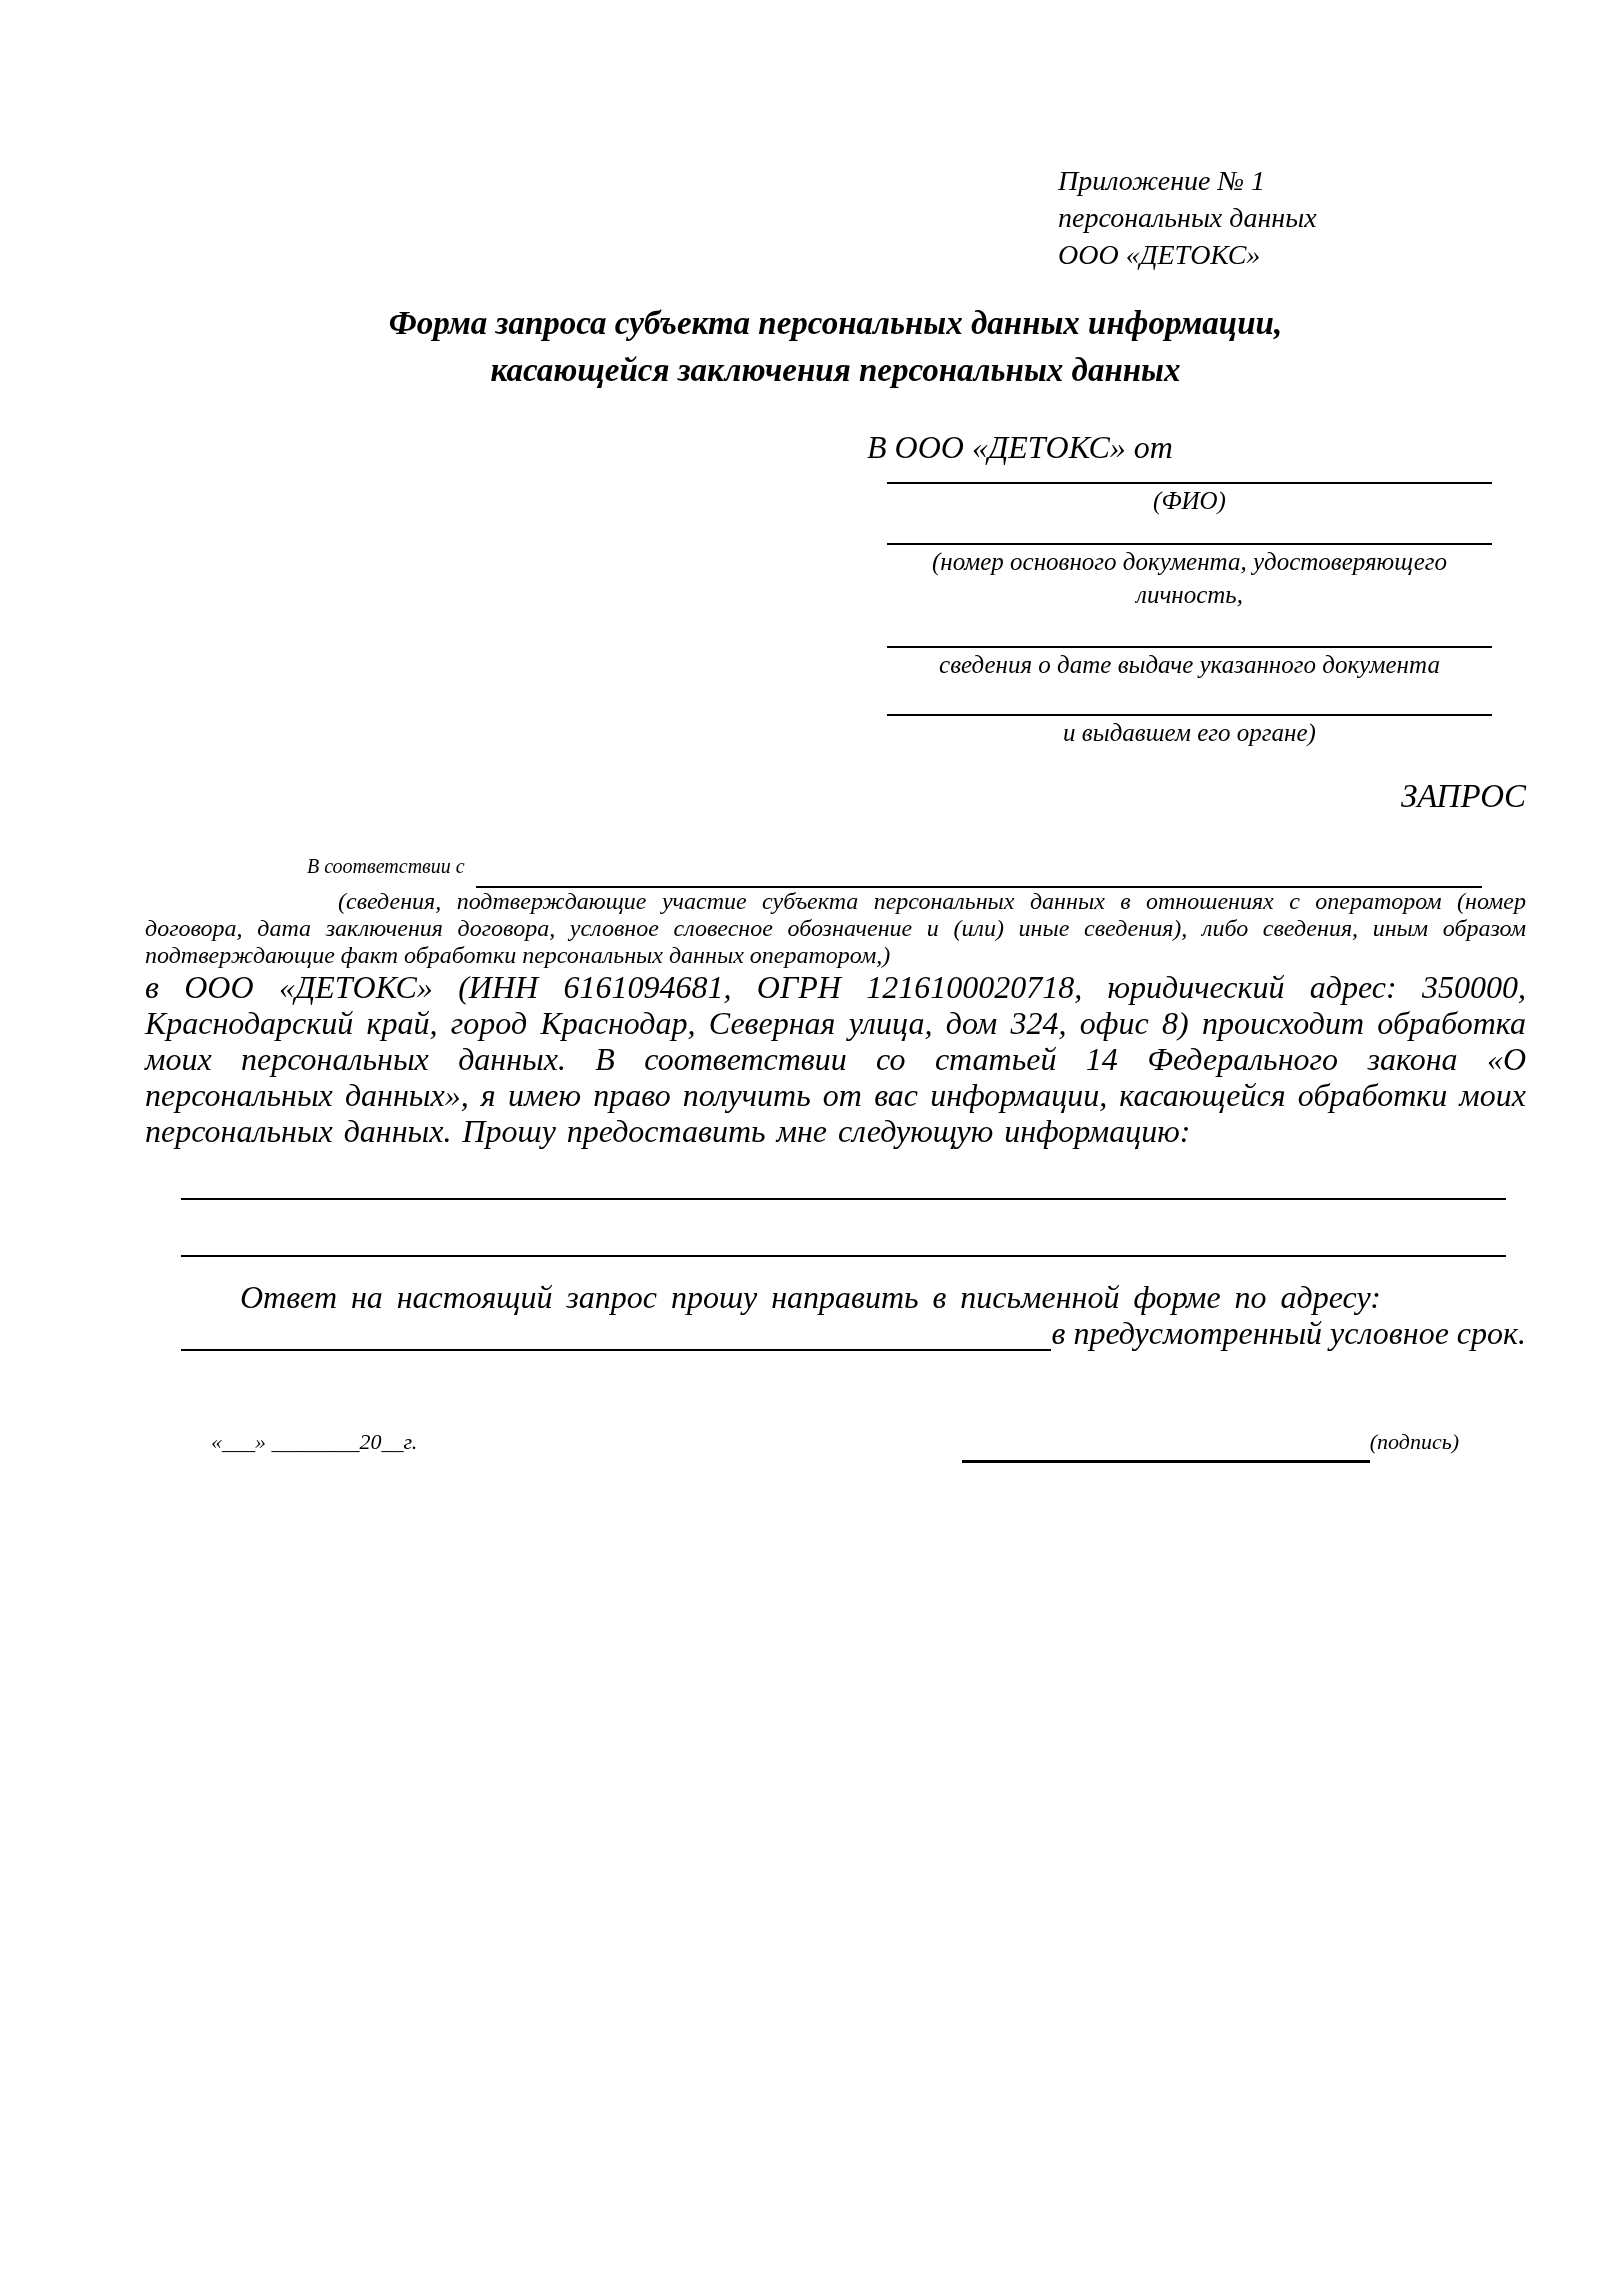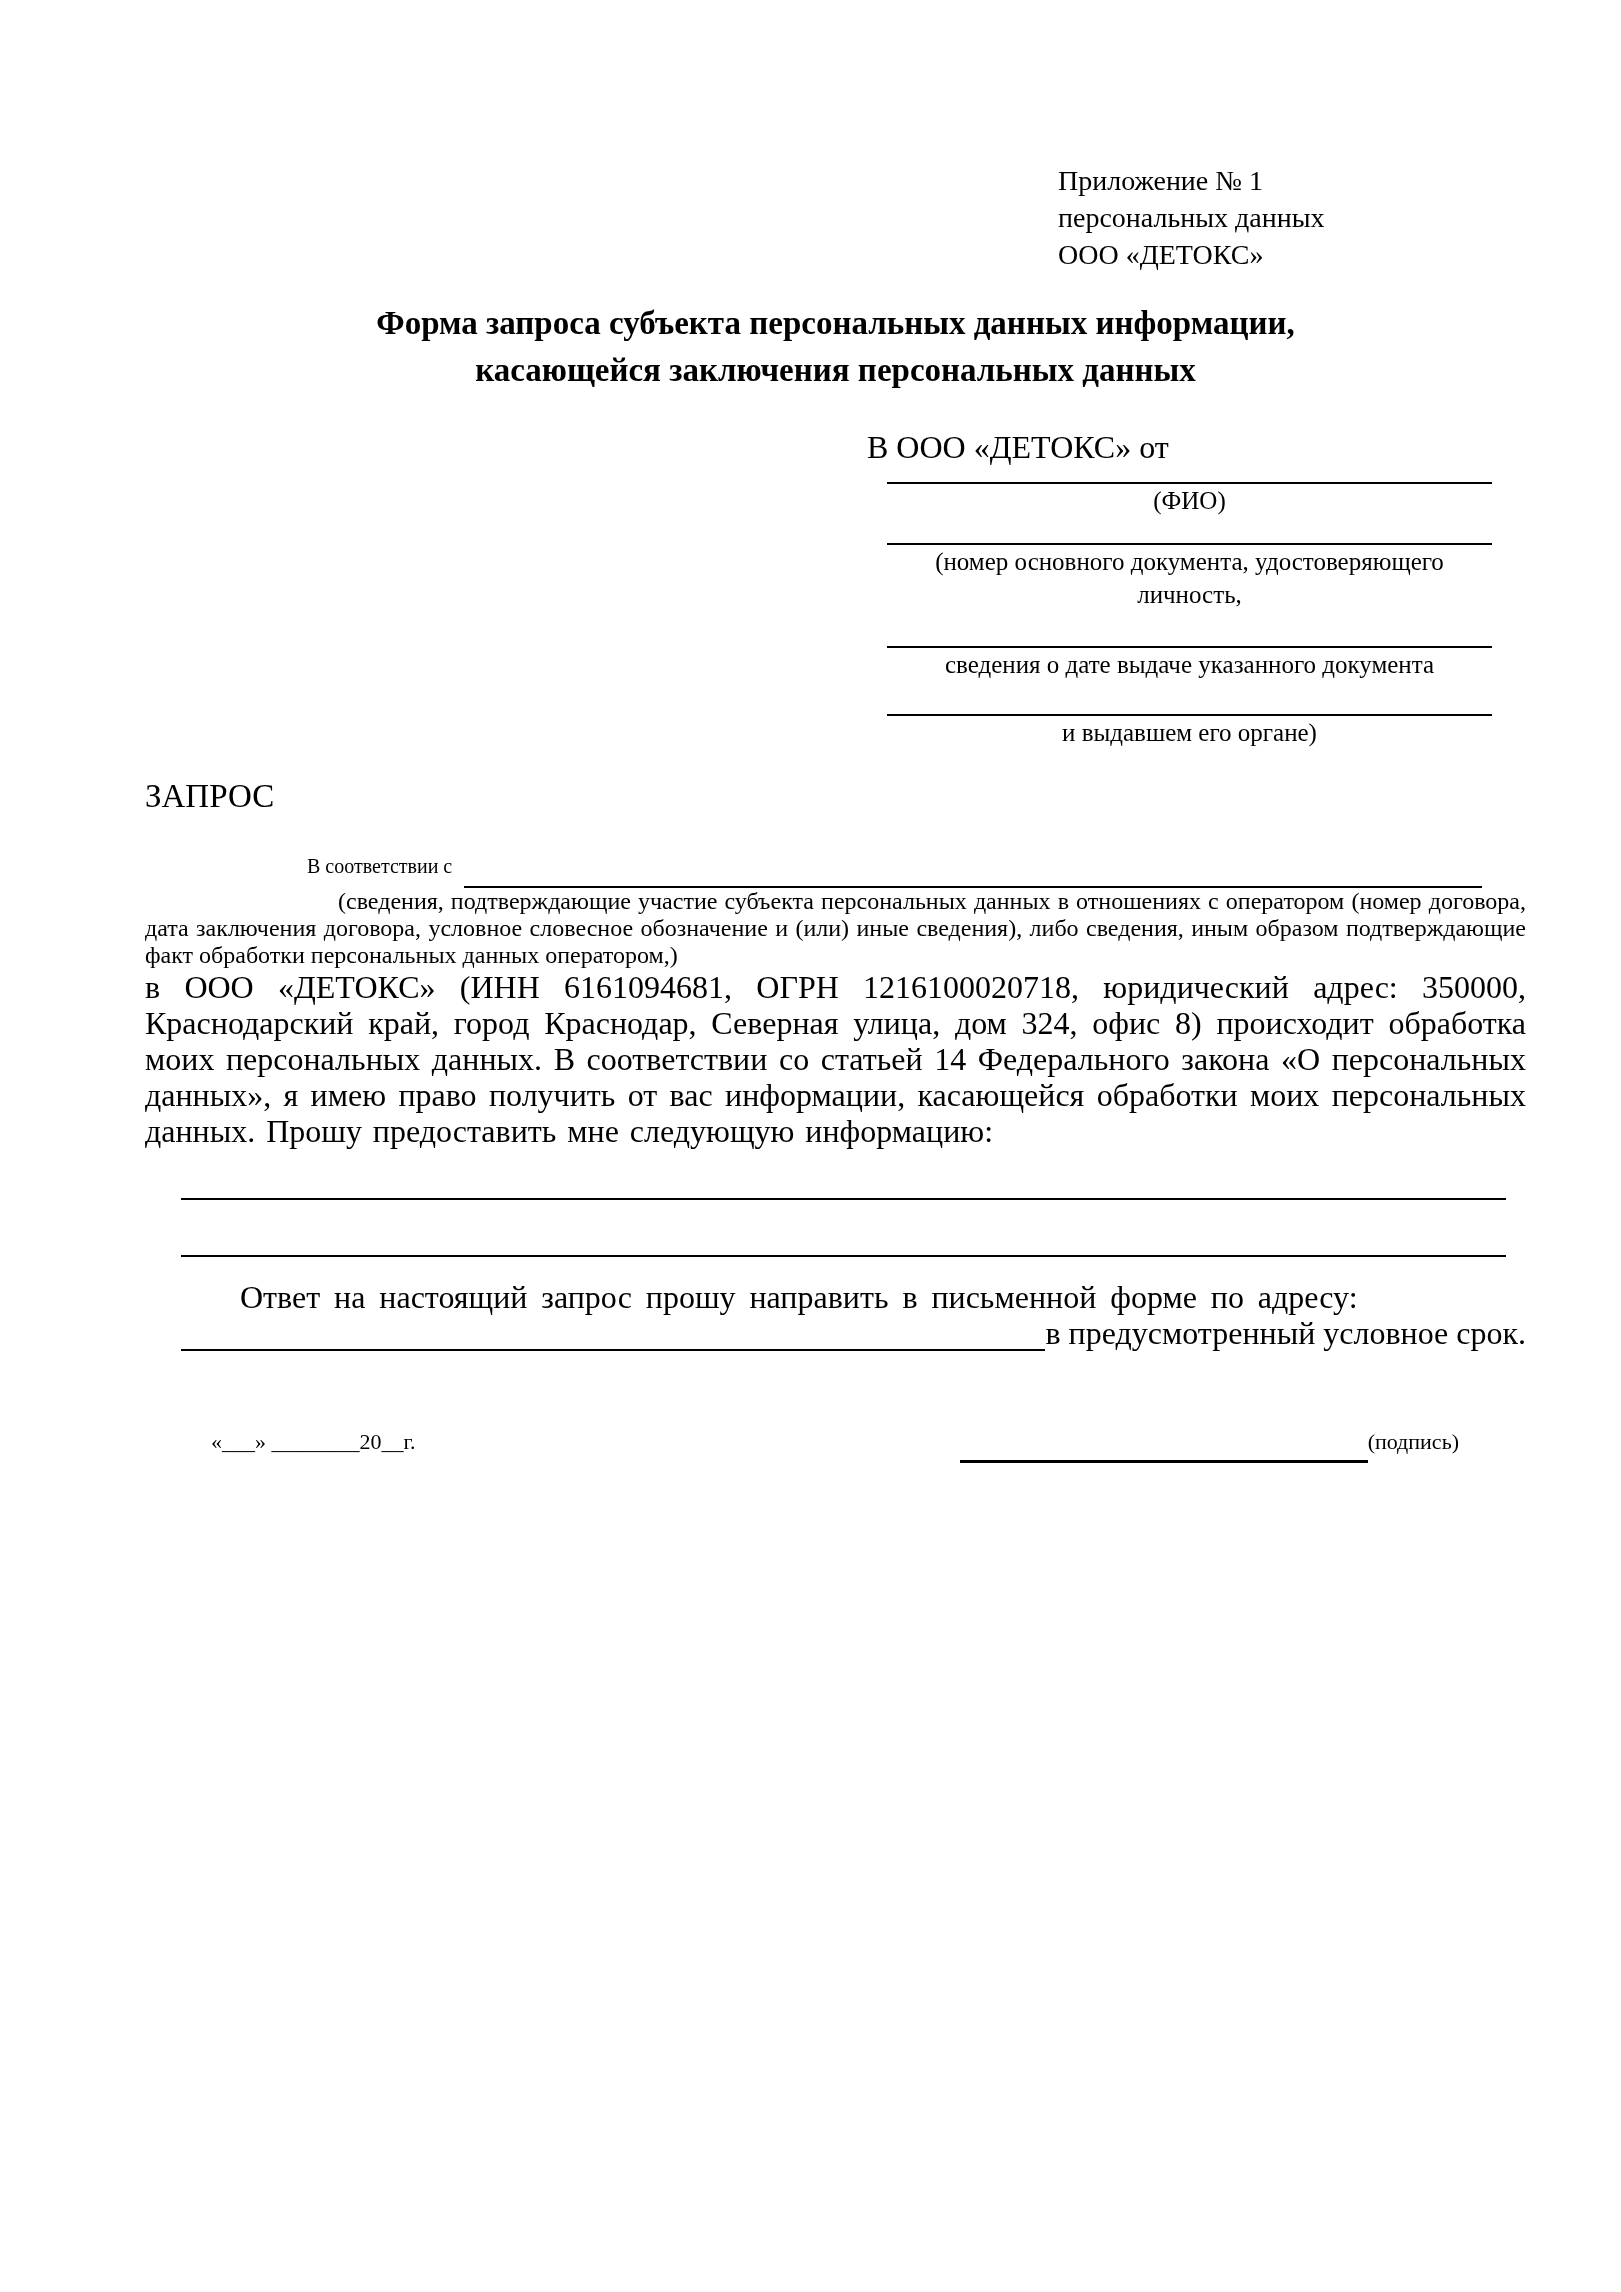--- a/index.html
+++ b/index.html
@@ -13,20 +13,21 @@
     font-family: "Liberation Serif", "DejaVu Serif", serif;
     color: #000000;
     position: relative;
     overflow: hidden;
   }
   .page {
     box-sizing: border-box;
     width: 1621px;
     height: 2293px;
     padding: 162px 95px 0 145px;
+    font-style: italic;
   }
   
   .annex {
     margin-left: 913px;
     font-size: 28px;
     line-height: 37px;
   }
   
   .title {
     margin: 27.4px 0 0 0;
@@ -54,21 +55,21 @@
   .sig-block .blank-3 { height: 35px; }
   .sig-block .blank-4 { height: 33px; }
   .sig-caption {
     text-align: center;
     font-size: 25px;
     line-height: 33px;
   }
   
   .request-heading {
     margin-top: 25.5px;
-    text-align: left;
+    text-align: right;
     font-size: 33px;
     line-height: 44px;
     font-weight: normal;
   }
   .accordance {
     display: flex;
     align-items: flex-end;
     margin-top: 4.9px;
     font-size: 20px;
     line-height: 43px;

